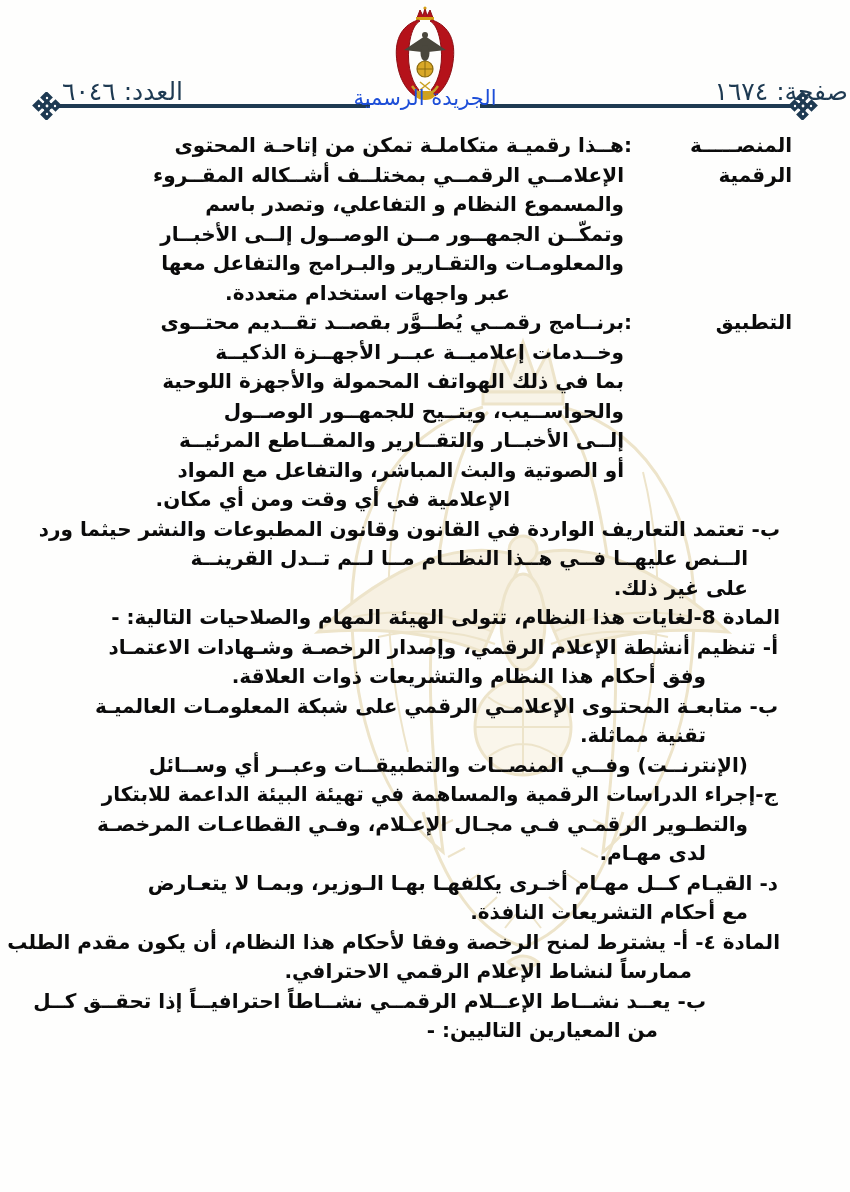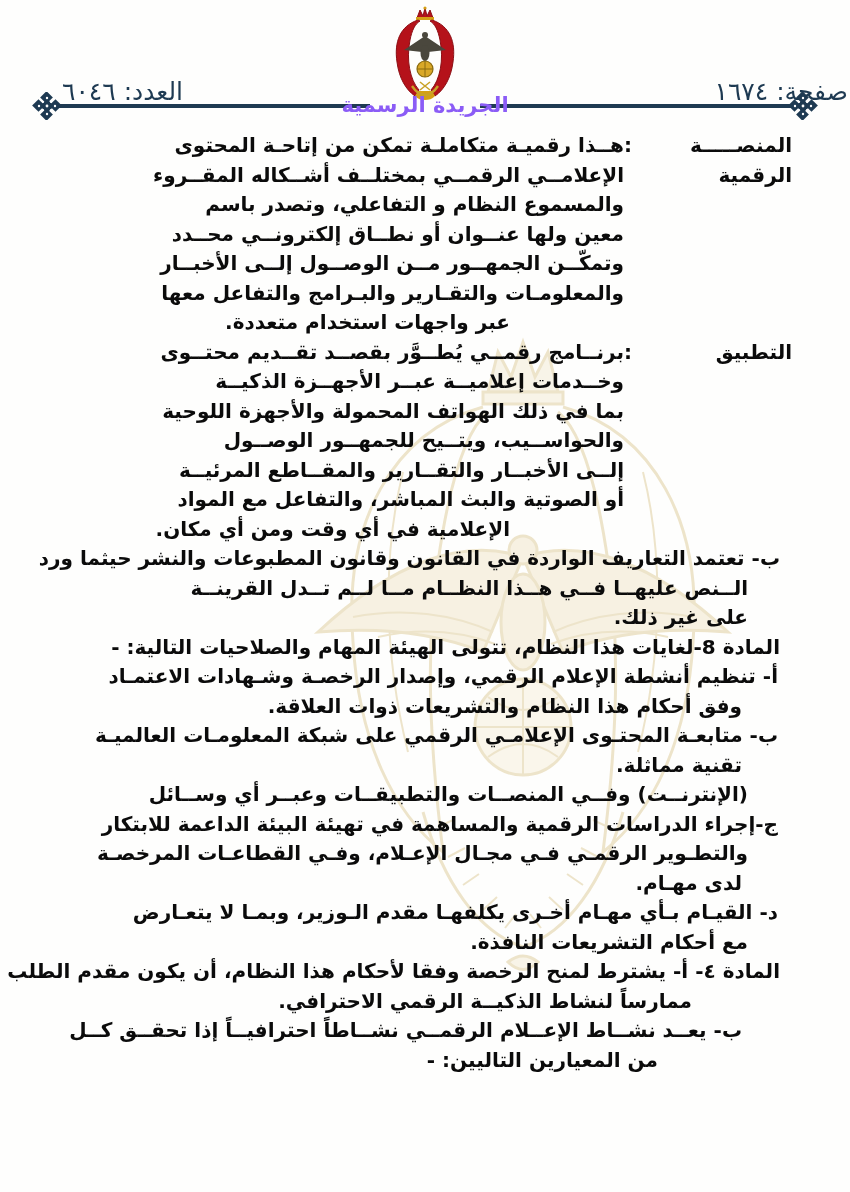--- a/index.html
+++ b/index.html
@@ -17,22 +17,22 @@
   .page-label{top:77px;right:2px;}
   .issue-label{top:77px;left:62px;}
   .rule{position:absolute;top:104px;height:4px;background:#1e3a52;}
   .rule-left{left:52px;width:318px;}
   .rule-right{left:480px;width:318px;}
   .knot{position:absolute;top:92px;width:34px;height:28px;}
   .knot-left{left:30px;}
   .knot-right{left:786px;}
   .crest{position:absolute;left:388px;top:6px;width:74px;height:100px;}
   .gazette-title{
-    position:absolute;top:93px;left:0;right:0;text-align:center;
-    color:#8b5cf6;font-size:21px;font-weight:bold;
+    position:absolute;top:86px;left:0;right:0;text-align:center;
+    color:#1d4ed8;font-size:21px;font-weight:normal;
   }
   
   .watermark{
     position:absolute;left:283px;top:322px;width:480px;height:680px;
     opacity:.55;pointer-events:none;
   }
   
   .content{
     position:absolute;top:131px;right:58px;left:56px;
     direction:rtl;color:#0b0b0b;font-weight:bold;
@@ -41,21 +41,21 @@
   .def-row{display:flex;align-items:flex-start;}
   .term{flex:0 0 112px;}
   .term div{text-align:right;}
   .sep{flex:0 0 56px;text-align:left;}
   .defcol{flex:1 1 auto;min-width:0;}
   .line{text-align:right;white-space:nowrap;}
   .dl-last{margin-left:0;margin-right:114px;}
   .i0{margin-right:12px;}
   .i1{margin-right:14px;}
   .i2{margin-right:44px;}
-  .i3{margin-right:50px;}
+  .i3{margin-right:86px;}
   .i4{margin-right:100px;}
   .i5{margin-right:134px;}
 </style>
 </head>
 <body>
 
 <div class="page">
 
   <div class="hdr-label page-label">صفحة: ١٦٧٤</div>
   <div class="hdr-label issue-label">العدد: ٦٠٤٦</div>
@@ -162,21 +162,20 @@
     <div class="def-row">
       <div class="term">
         <div>المنصـــــة</div>
         <div>الرقمية</div>
       </div>
       <div class="sep">:</div>
       <div class="defcol">
         <div class="line">هــذا رقميـة متكاملـة تمكن من  إتاحـة المحتوى</div>
         <div class="line">الإعلامــي الرقمــي بمختلــف أشــكاله المقــروء</div>
         <div class="line">والمسموع النظام و التفاعلي،  وتصدر باسم</div>
-        <div class="line">معين ولها عنــوان أو نطــاق إلكترونــي محــدد</div>
         <div class="line">وتمكّــن الجمهــور مــن الوصــول إلــى الأخبــار</div>
         <div class="line">والمعلومـات والتقـارير والبـرامج والتفاعل معها</div>
         <div class="line dl-last">عبر واجهات استخدام متعددة.</div>
       </div>
     </div>
 
     <div class="def-row">
       <div class="term">
         <div>التطبيق</div>
       </div>
@@ -213,27 +212,27 @@
       <div class="line i2">(الإنترنــت) وفــي المنصــات والتطبيقــات وعبــر أي وســائل</div>
     </div>
 
     <div>
       <div class="line i1">ج-إجراء الدراسات الرقمية والمساهمة في تهيئة البيئة الداعمة للابتكار</div>
       <div class="line i2">والتطـوير الرقمـي فـي مجـال الإعـلام، وفـي القطاعـات المرخصـة</div>
       <div class="line i3">لدى مهـام.</div>
     </div>
 
     <div>
-      <div class="line i1">د- القيـام بـأي مهـام أخـرى يكلفهـا مقدم الـوزير، وبمـا لا يتعـارض</div>
+      <div class="line i1">د- القيـام كــل مهـام أخـرى يكلفهـا بهـا الـوزير، وبمـا لا يتعـارض</div>
       <div class="line i2">مع  أحكام التشريعات النافذة.</div>
     </div>
 
     <div>
       <div class="line i0">المادة ٤- أ- يشترط لمنح الرخصة وفقا لأحكام هذا النظام، أن يكون مقدم الطلب</div>
-      <div class="line i4">ممارساً لنشاط الذكيــة الرقمي الاحترافي.</div>
+      <div class="line i4">ممارساً لنشاط الإعلام الرقمي الاحترافي.</div>
     </div>
 
     <div>
       <div class="line i3">ب- يعــد نشــاط الإعــلام الرقمــي نشــاطاً احترافيــاً إذا تحقــق كــل</div>
       <div class="line i5">من المعيارين التاليين: -</div>
     </div>
 
   </main>
 </div>
 

